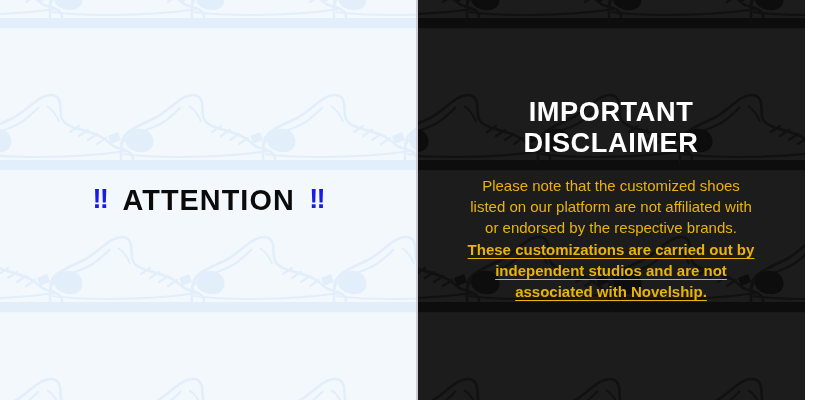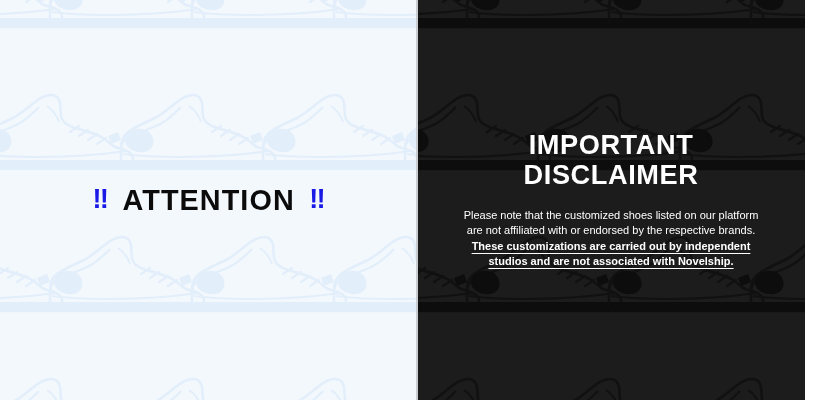--- a/index.html
+++ b/index.html
@@ -114,22 +114,22 @@
 
   #body-left {
     margin-top: 18px;
     font-size: 13.2px;
     color: #1d1d1f;
     padding: 0 56px;
   }
 
   #body-right {
     margin-top: 17px;
-    font-size: 11px;
-    color: #ffffff;
+    font-size: 15px;
+    color: #eab308;
     padding: 0 46px;
   }
 
   .emph {
     font-weight: 700;
     text-decoration: underline;
     text-underline-offset: 2.5px;
     text-decoration-thickness: 1.2px;
   }
 

